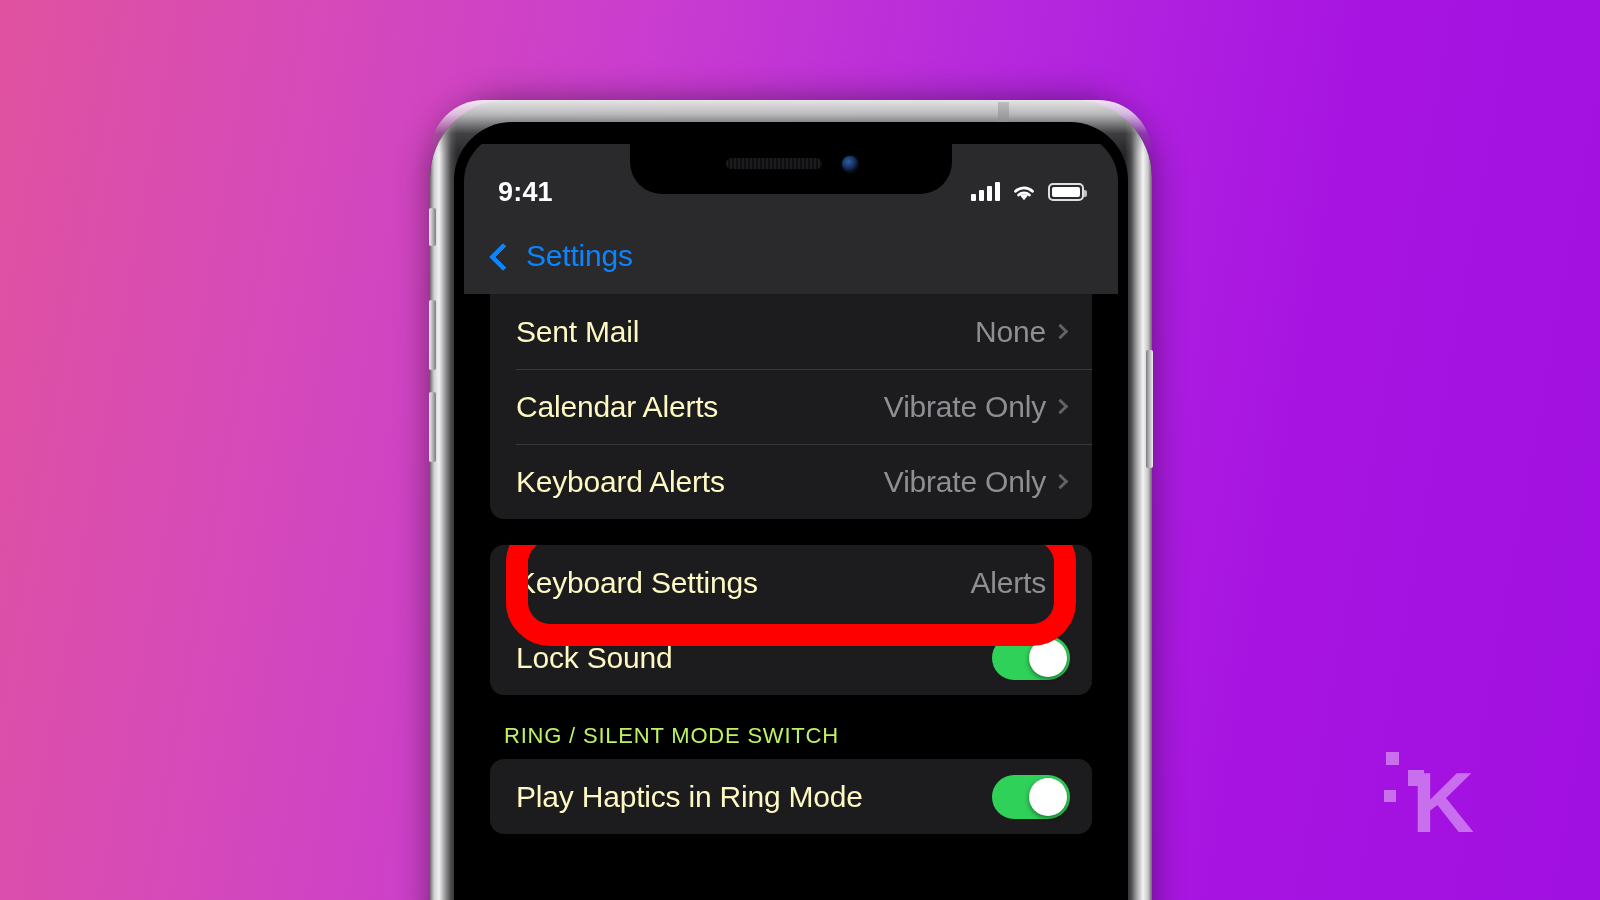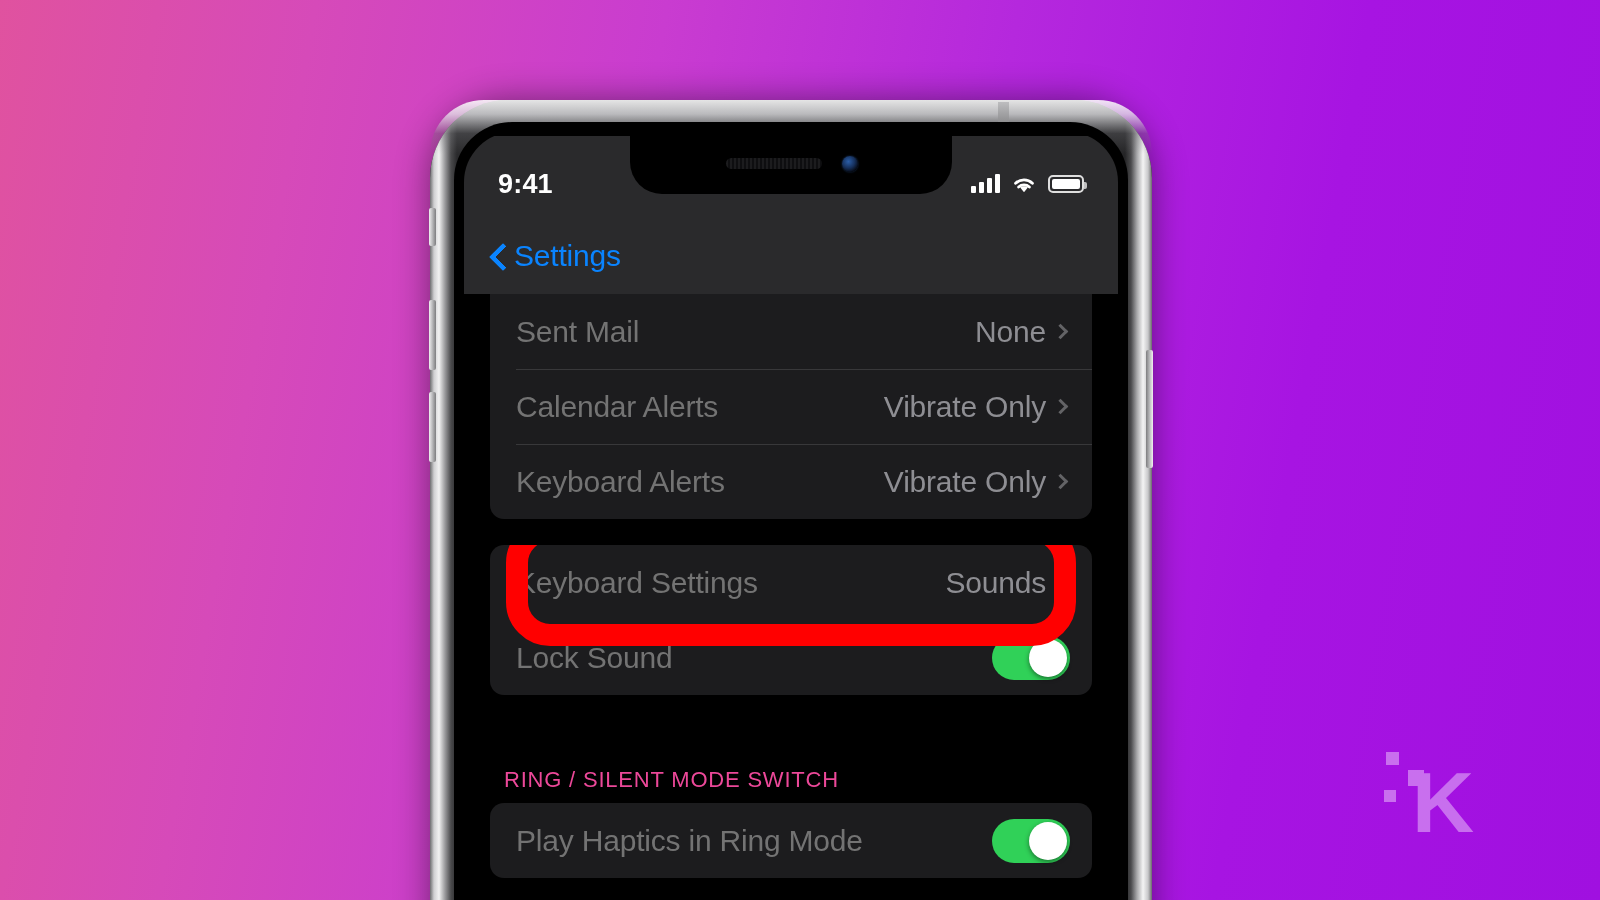--- a/index.html
+++ b/index.html
@@ -77,21 +77,21 @@
     background:repeating-linear-gradient(90deg,#1c1c1e 0 2px,#0e0e10 2px 4px);
   }
   .camera {
     position:absolute; left:212px; top:24px; width:16px; height:16px; border-radius:50%;
     background:radial-gradient(circle at 40% 35%, #2b5ea8 0%, #16305c 45%, #060a14 75%, #000 100%);
     box-shadow:0 0 2px rgba(40,90,160,.6);
   }
 
   
   .statusbar {
-    position:absolute; left:0; right:0; top:4px; height:86px;
+    position:absolute; left:0; right:0; top:12px; height:86px;
     background:#2a2a2c; z-index:4;
     display:flex; align-items:center; justify-content:space-between;
     padding:0 34px; padding-top:10px;
   }
   .sb-time { color:#fff; font-size:27px; font-weight:700; letter-spacing:.2px; }
   .sb-right { display:flex; align-items:center; gap:11px; }
   .bars { display:flex; align-items:flex-end; gap:3px; height:18px; }
   .bars i { width:5px; background:#fff; border-radius:1px; display:block; }
   .bars i:nth-child(1){ height:7px; }
   .bars i:nth-child(2){ height:11px; }
@@ -100,21 +100,21 @@
   .batt { width:36px; height:18px; border:2px solid rgba(255,255,255,.85); border-radius:5px; position:relative; padding:2px; }
   .batt::after { content:""; position:absolute; right:-5px; top:5px; width:3px; height:7px; background:rgba(255,255,255,.7); border-radius:0 2px 2px 0; }
   .batt span { display:block; height:100%; width:100%; background:#fff; border-radius:2px; }
 
   
   .navbar {
     position:absolute; left:0; right:0; top:86px; height:76px;
     background:#2a2a2c; z-index:3;
     display:flex; align-items:center;
   }
-  .nav-back { display:flex; align-items:center; gap:6px; padding-left:24px; cursor:pointer; }
+  .nav-back { display:flex; align-items:center; gap:18px; padding-left:24px; cursor:pointer; }
   .chev-back { width:20px; height:20px; position:relative; }
   .chev-back::before {
     content:""; position:absolute; left:5px; top:1px; width:15px; height:15px;
     border-left:5px solid #0a84ff; border-bottom:5px solid #0a84ff;
     transform:rotate(45deg); border-radius:1px;
   }
   .nav-back-label { color:#0a84ff; font-size:30px; letter-spacing:-.2px; }
   .nav-title { color:#fff; font-size:30px; font-weight:700; margin-left:42px; letter-spacing:-.2px; }
 
   
@@ -123,32 +123,32 @@
   .group { margin:0 26px; background:#1c1c1e; border-radius:14px; overflow:hidden; }
   .group.cut-top { border-radius:0 0 14px 14px; }
 
   .row {
     height:75px; display:flex; align-items:center;
     padding:0 22px 0 26px; position:relative;
   }
   .row + .row::before {
     content:""; position:absolute; left:26px; right:0; top:0; height:1px; background:#38383a;
   }
-  .row-label { color:#737373; font-size:30px; flex:1; letter-spacing:-.2px; white-space:nowrap; }
+  .row-label { color:#fef9c3; font-size:30px; flex:1; letter-spacing:-.2px; white-space:nowrap; }
   .row-value { color:#8e8e93; font-size:30px; margin-right:9px; letter-spacing:-.2px; white-space:nowrap; }
   .chev {
     width:11px; height:11px; border-top:3px solid #636366; border-right:3px solid #636366;
     transform:rotate(45deg); margin-right:4px;
   }
 
   .group-spacer { height:26px; }
 
   .section-header {
-    color:#ec4899; font-size:22px; letter-spacing:.8px;
-    padding:28px 0 10px 40px; text-transform:uppercase;margin-top:44px;
+    color:#bef264; font-size:22px; letter-spacing:.8px;
+    padding:28px 0 10px 40px; text-transform:uppercase;
   }
 
   .toggle {
     width:78px; height:44px; border-radius:22px; background:#30d158;
     position:relative; flex:0 0 auto;
   }
   .toggle .knob {
     position:absolute; top:3px; left:37px; width:38px; height:38px;
     border-radius:50%; background:#fff; box-shadow:0 2px 5px rgba(0,0,0,.45);
   }
@@ -234,21 +234,21 @@
             <span class="chev"></span>
           </div>
         </div>
 
         <div class="group-spacer"></div>
 
         <div class="group">
           <div class="hl-wrap">
             <div class="row">
               <span class="row-label">Keyboard Settings</span>
-              <span class="row-value">Sounds</span>
+              <span class="row-value">Alerts</span>
               <span class="chev"></span>
             </div>
             <div class="hl-box"></div>
           </div>
           <div class="row">
             <span class="row-label">Lock Sound</span>
             <div class="toggle">
                 <div class="knob"></div>
               </div>
           </div>

